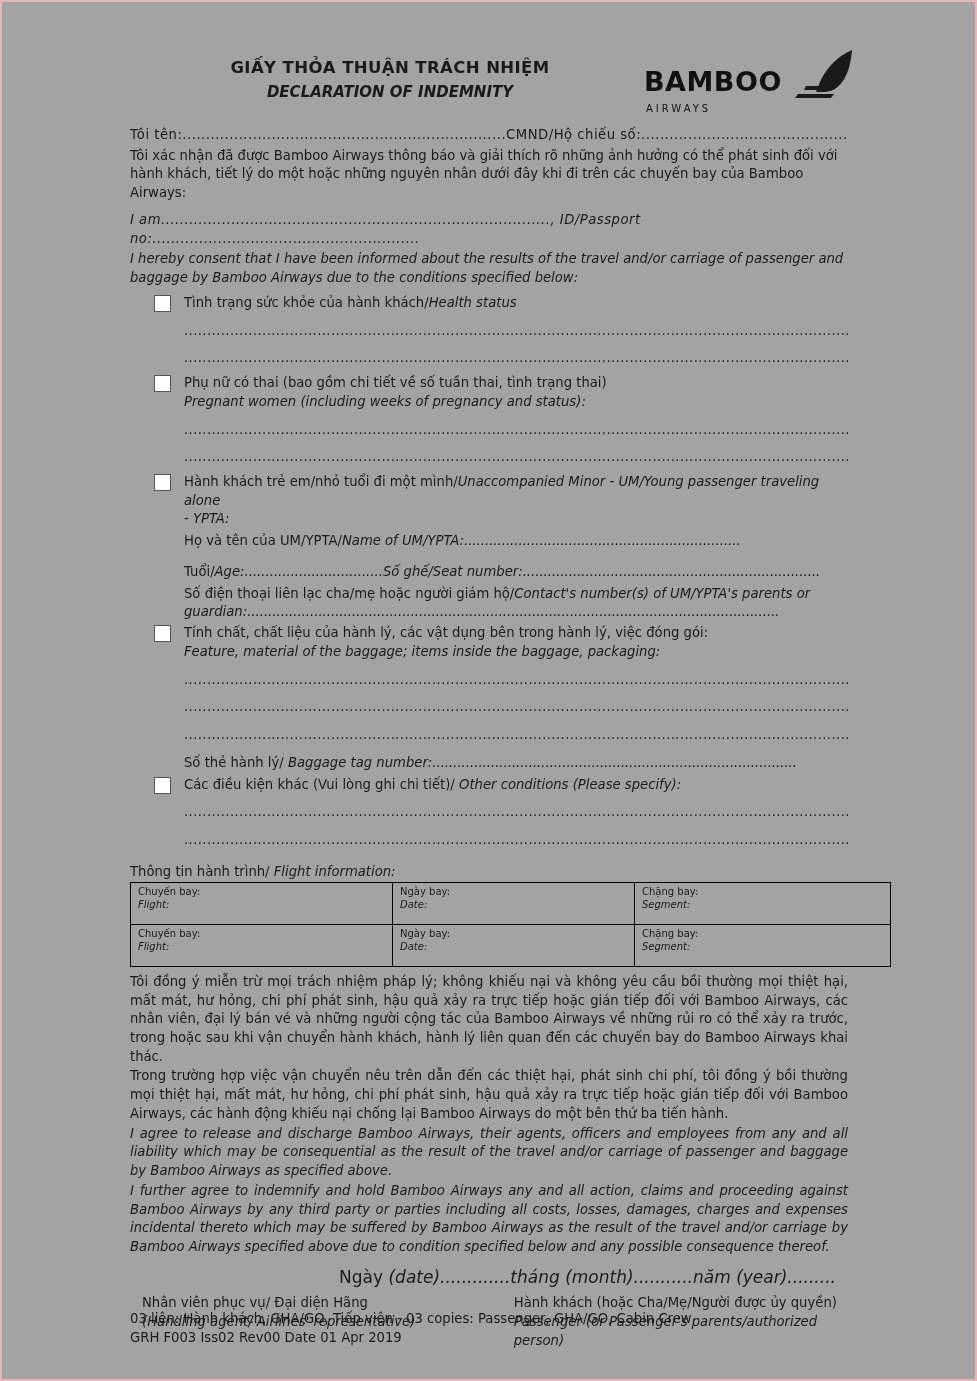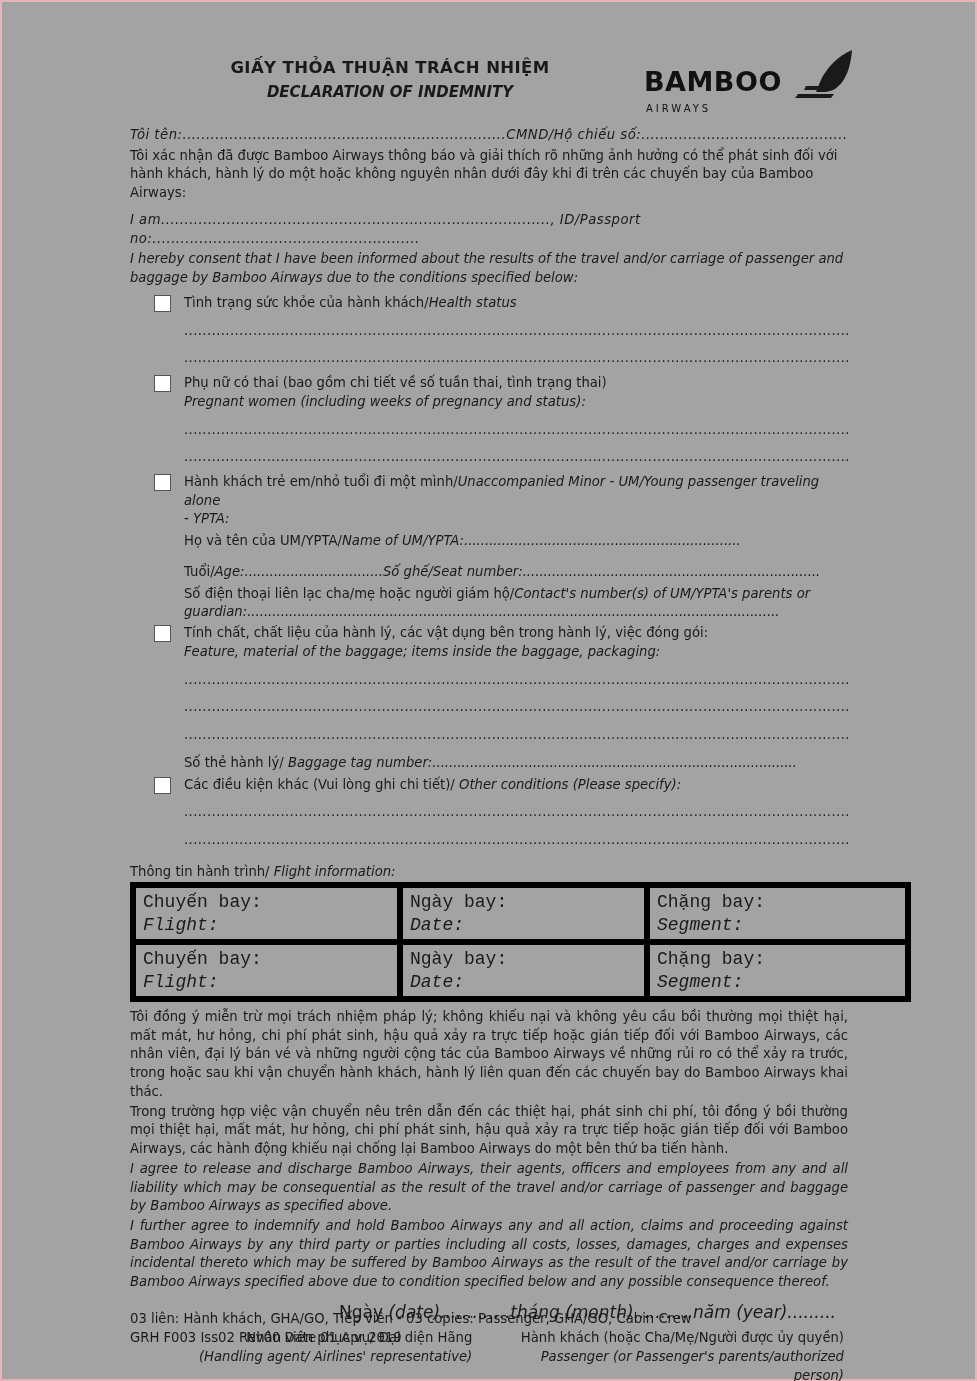--- a/index.html
+++ b/index.html
@@ -83,21 +83,21 @@
     top: -2px;
   }
 
   
   .body-text {
     font-size: 13.2px;
     line-height: 1.42;
   }
   .it { font-style: italic; }
   .dots { letter-spacing: 0.5px; }
-  p.line { margin: 0 0 1px 0; font-style: italic; }
+  p.line { margin: 0 0 1px 0; }
   .para { margin: 2px 0 0 0; }
 
   .section-top { margin-top: 12px; }
 
   
   .cb-row {
     position: relative;
     padding-left: 54px;
     margin-top: 6px;
   }
@@ -128,27 +128,26 @@
     margin-top: 14px;
     font-size: 13.2px;
   }
   table.flight {
     border-collapse: collapse;
     width: 718px;
     margin-top: 3px;
     table-layout: fixed;
   }
   table.flight td {
-    border: 6px solid #000000;
+    border: 1px solid #000000;
     height: 36px;
     vertical-align: top;
     padding: 3px 6px 2px 7px;
-    font-size: 18px;
+    font-size: 10px;
     line-height: 1.28;
-    font-family: Liberation Mono, monospace;
   }
   table.flight .c1 { width: 248px; }
   table.flight .c2 { width: 228px; }
   table.flight .c3 { width: 242px; }
 
   .agree {
     margin-top: 6px;
     font-size: 13.2px;
     line-height: 1.42;
     text-align: justify;
@@ -164,21 +163,21 @@
     padding-right: 12px;
   }
   .sig-row {
     margin-top: 6px;
     display: flex;
     justify-content: space-between;
     font-size: 13.2px;
   }
   .sig-col {
     width: 46%;
-    text-align: right;
+    text-align: left;
     line-height: 1.45;
   }
   .sig-col.left { margin-left: 12px; }
   .sig-col.right { margin-right: 4px; }
 
   .footer {
     position: absolute;
     left: 128px;
     bottom: 32px;
     font-size: 13.2px;
@@ -206,21 +205,21 @@
             <path d="M58 2 C44 8 32 20 26 34 L22 44 L30 44 C44 44 56 30 58 2 Z" fill="#1a1a1a"></path>
             <path d="M4 46 L40 46 L37 50 L1 50 Z" fill="#1a1a1a"></path>
             <path d="M12 38 L34 38 L32 42 L10 42 Z" fill="#1a1a1a"></path>
           </svg>
         </div>
       </div>
     </div>
 
     <div class="body-text section-top">
       <p class="line dots">Tôi tên:.....................................................................CMND/Hộ chiếu số:............................................</p>
-      <p class="para">Tôi xác nhận đã được Bamboo Airways thông báo và giải thích rõ những ảnh hưởng có thể phát sinh đối với hành khách, hành lý do một hoặc không nguyên nhân dưới đây khi đi trên các chuyến bay của Bamboo Airways:</p>
+      <p class="para">Tôi xác nhận đã được Bamboo Airways thông báo và giải thích rõ những ảnh hưởng có thể phát sinh đối với hành khách, tiết lý do một hoặc những nguyên nhân dưới đây khi đi trên các chuyến bay của Bamboo Airways:</p>
       <p class="line dots it" style="margin-top:8px;">I am..................................................................................., ID/Passport no:.........................................................</p>
       <p class="para it">I hereby consent that I have been informed about the results of the travel and/or carriage of passenger and baggage by Bamboo Airways due to the conditions specified below:</p>
     </div>
 
     <div class="body-text">
       <div class="cb-row">
         <span class="cb"></span>
         <span>Tình trạng sức khỏe của hành khách/</span><span class="it">Health status</span>
       </div>
       <div class="dotline">.............................................................................................................................................................</div>

